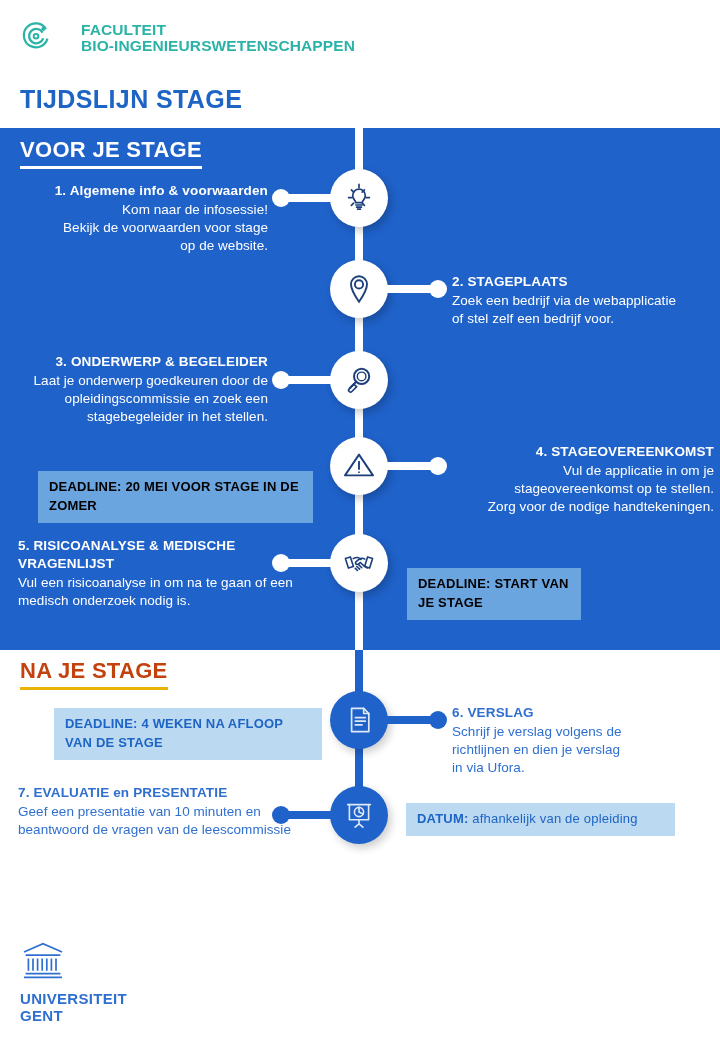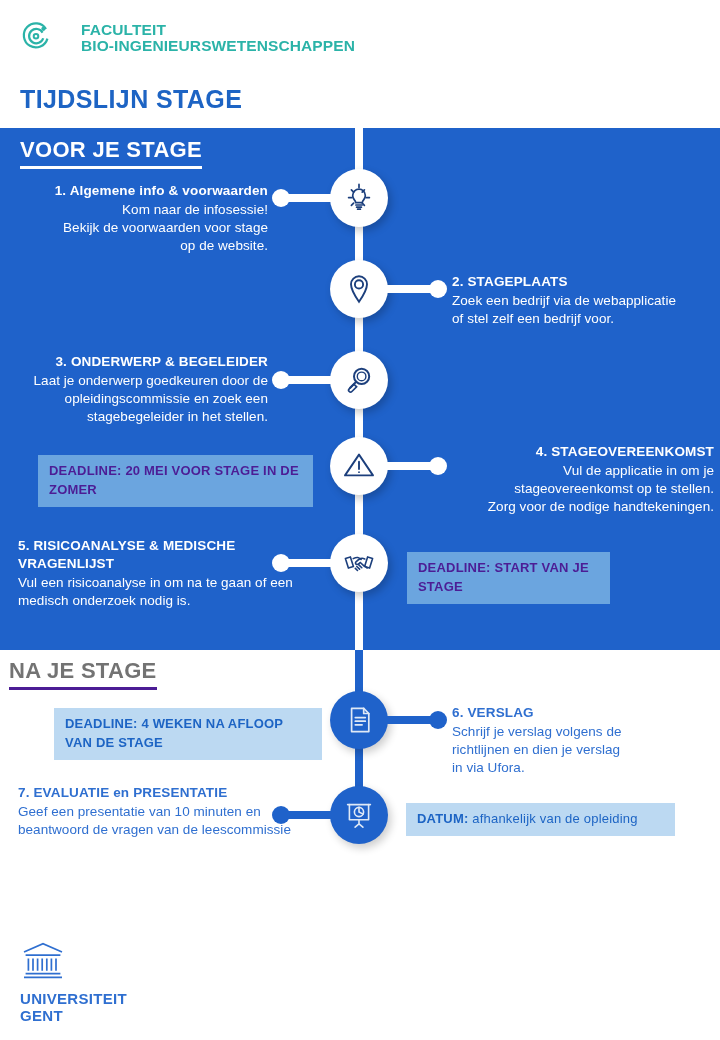--- a/index.html
+++ b/index.html
@@ -69,24 +69,24 @@
     letter-spacing: 0.3px;
     padding-bottom: 3px;
   }
   #section-before {
     left: 20px;
     top: 137px;
     color: #ffffff;
     border-bottom: 3px solid #ffffff;
   }
   #section-after {
-    left: 9px;
+    left: 20px;
     top: 658px;
-    color: #737373;
-    border-bottom: 3px solid #4c1d95;
+    color: #c2410c;
+    border-bottom: 3px solid #eab308;
   }
 
   
   .spine {
     position: absolute;
     left: 355px;
     width: 8px;
   }
   #spine-blue { top: 128px; height: 522px; background: #ffffff; }
   #spine-white { top: 650px; height: 185px; background: #1f62ca; }
@@ -159,21 +159,21 @@
   
   .badge {
     position: absolute;
     font-size: 13px;
     font-weight: bold;
     letter-spacing: 0.2px;
     padding: 7px 11px;
     box-sizing: border-box;
     line-height: 1.45;
   }
-  .badge.on-blue { background: #6ba5df; color: #4c1d95; }
+  .badge.on-blue { background: #6ba5df; color: #000000; margin-top: 16px; }
   .badge.on-white { background: #bcd9f2; color: #1d64c4; }
   .badge .light { font-weight: normal; }
 
   
   #ugent-logo {
     position: absolute;
     left: 20px;
     top: 940px;
   }
   #ugent-logo .words {
@@ -331,21 +331,21 @@
     <span class="dot" style="left:-6px; right:auto;"></span>
   </div>
   <div class="step on-blue align-left" style="left:18px; top:537px; width:300px;">
     <div class="title">5. RISICOANALYSE &amp; MEDISCHE VRAGENLIJST</div>
     <div class="body">
       <div>Vul een risicoanalyse in om na te gaan of een</div>
       <div>medisch onderzoek nodig is.</div>
     </div>
   </div>
 
-  <div class="badge on-blue" style="left:407px; top:552px; width:203px;">DEADLINE: START VAN JE STAGE</div>
+  <div class="badge on-blue" style="left:407px; top:552px; width:174px;">DEADLINE: START VAN JE STAGE</div>
 
   <div class="node on-white" style="left:330px; top:691px;">
     <span>
       <svg width="32" height="32" viewBox="0 0 32 32">
         <g fill="none" stroke="#dfe9f6" stroke-width="1.7" stroke-linejoin="round" stroke-linecap="round">
           <path d="M8.6 4.4 h12.1 l5.1 5.1 v18.1 H8.6 z"></path>
           <path d="M20.7 4.4 v5.1 h5.1"></path>
           <path d="M12.3 13.6 h10M12.3 17.2 h10M12.3 20.8 h6.8"></path>
         </g>
       </svg>

